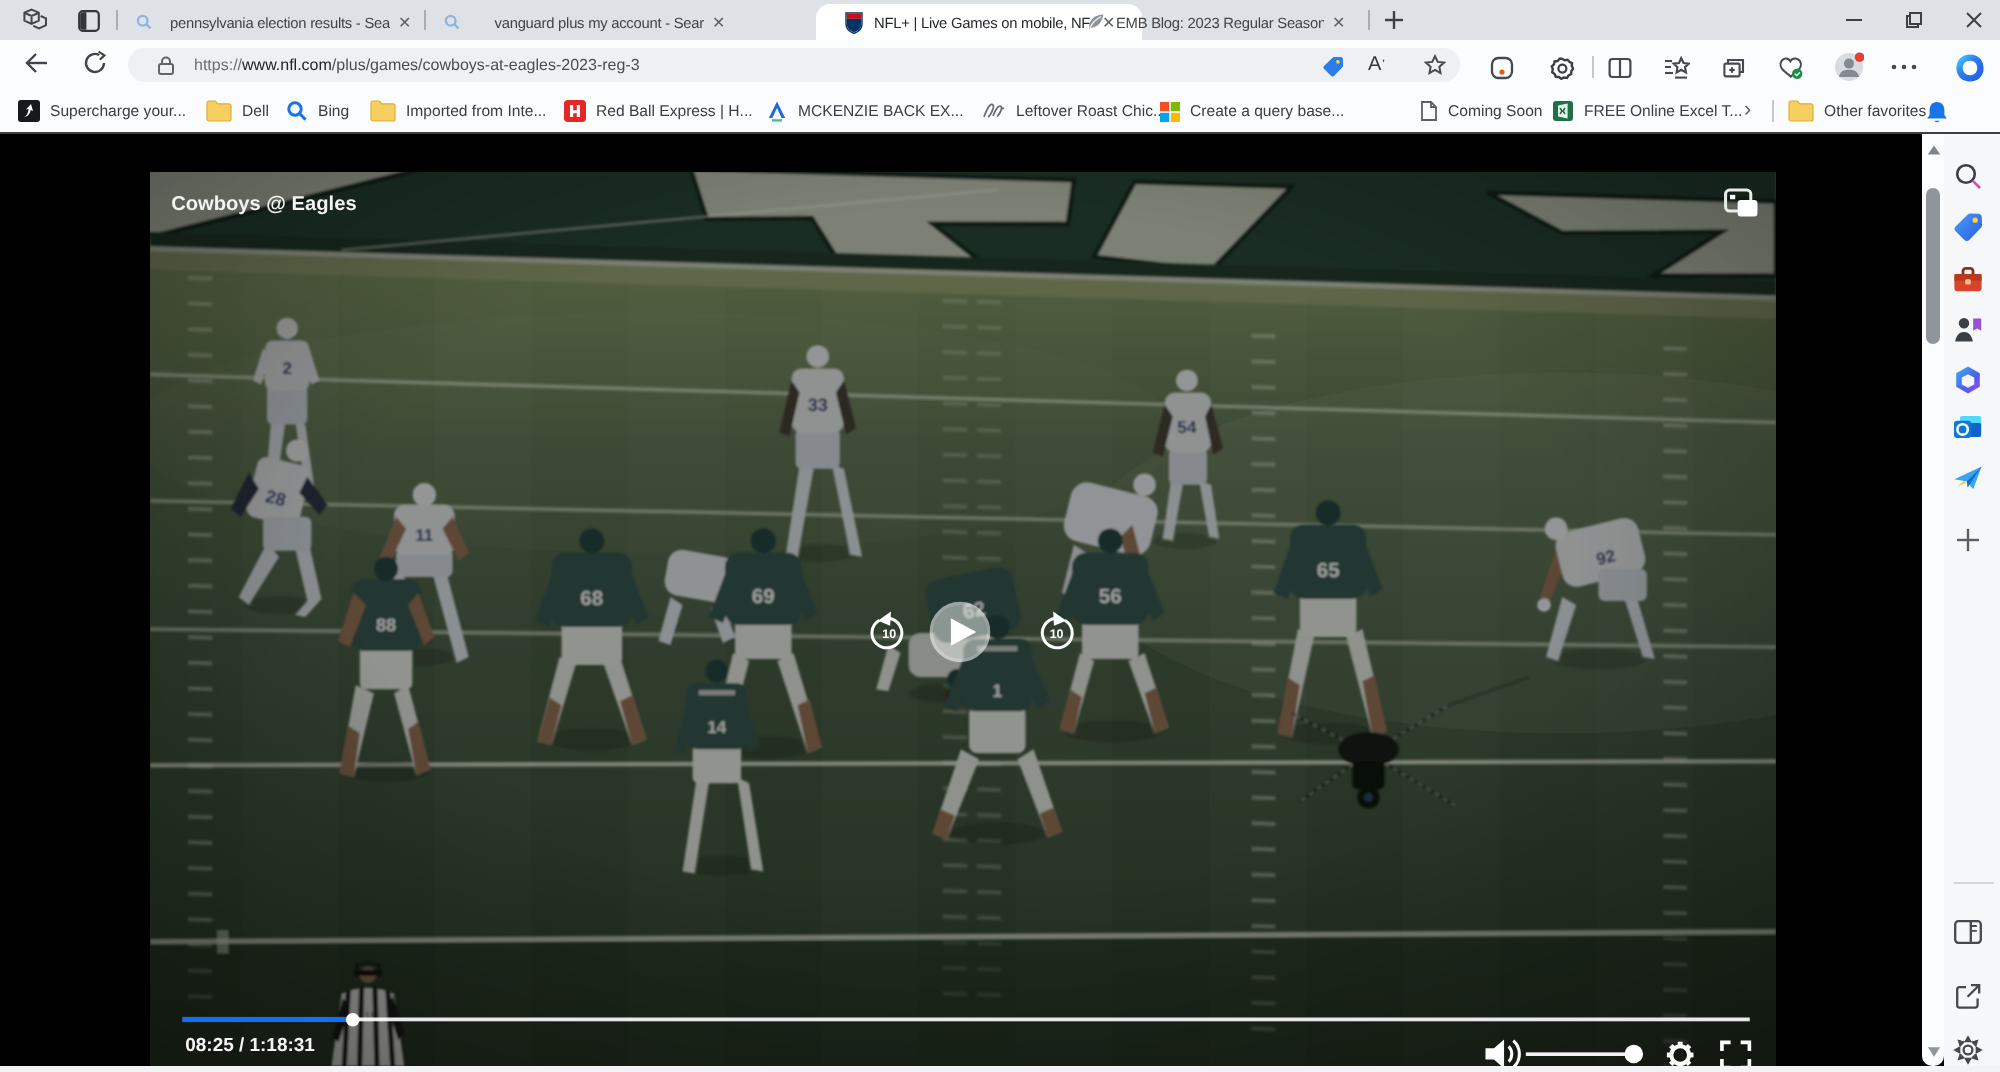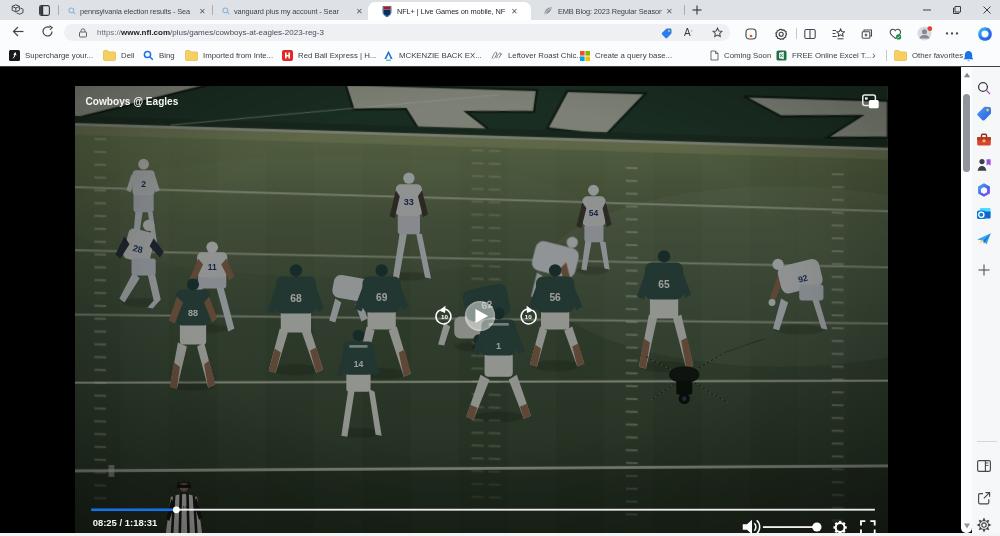--- a/index.html
+++ b/index.html
@@ -1,24 +1,24 @@
 <!DOCTYPE html>
 <html><head>
 <meta charset="utf-8">
 <style>
   * { margin:0; padding:0; box-sizing:border-box; }
   html,body { width:1000px; height:536px; overflow:hidden; }
   body { font-family:"Liberation Sans", sans-serif; background:#000; position:relative; }
   .abs { position:absolute; }
   
   #titlebar { position:absolute; top:0; left:0; width:1000px; height:20px; background:#dee2e6; }
-  .tab { position:absolute; top:2px; height:18px; font-size:7.4px; letter-spacing:-0.12px; color:#3f444a; display:flex; align-items:center; }
+  .tab { position:absolute; top:2px; height:18px; font-size:7.4px; letter-spacing:-0.12px; color:#3f444a; display:flex; align-items:center;text-align:right; }
   .tab .tt { white-space:nowrap; overflow:hidden; }
   .tab .x { color:#5b6066; font-size:8px; margin-left:4px; }
-  #tab3 { background:#fff; border-radius:7px 7px 0 0; color:#24282d; }
+  #tab3 { background:#fff; border-radius:7px 7px 0 0; color:#24282d;margin-left:40px; }
   .tabsep { position:absolute; top:5px; width:1px; height:10px; background:#aaaeb4; }
   #toolbar { position:absolute; top:20px; left:0; width:1000px; height:25px; background:#fbfcfd; }
   #addrpill { position:absolute; top:24px; left:64px; width:666px; height:17px; background:#eef0f3; border-radius:9px; font-size:8px; color:#6a6f75; line-height:17px; }
   #bookmarks { position:absolute; top:45px; left:0; width:1000px; height:22px; background:#fbfcfd; border-bottom:1px solid #404040; font-size:7.8px; color:#3a3e44; }
   .bm { position:absolute; top:0; height:21px; display:flex; align-items:center; white-space:nowrap; }
   .bm svg, .bm .fi { margin-right:5px; }
   
   #content { position:absolute; top:67px; left:0; width:962px; height:466px; background:#000; border-radius:0 0 6px 8px; }
   #bottomstrip { position:absolute; top:533px; left:0; width:1000px; height:3px; background:#f2f3f4; }
   #sidebar { position:absolute; top:67px; left:972px; width:28px; height:466px; background:#f6f7f8; }
@@ -99,21 +99,21 @@
     <svg class="abs" style="left:41px;top:5px" width="13" height="13" viewBox="0 0 13 13" fill="none" stroke="#40454b" stroke-width="1.2">
       <path d="M11 6.5 A4.5 4.5 0 1 1 8.6 2.5"></path>
       <path d="M8.3 0.8 11.2 2.7 8.9 4.9" fill="none" stroke-width="1.1"></path>
     </svg>
   </div>
   <div id="addrpill">
     <svg class="abs" style="left:14px;top:4px" width="10" height="10" viewBox="0 0 10 10" fill="none" stroke="#5f6469" stroke-width="1">
       <rect x="1.5" y="4" width="7" height="5" rx="1"></rect>
       <path d="M3 4 V2.8 A2 2 0 0 1 7 2.8 V4"></path>
     </svg>
-    <span class="abs" style="left:33px">https://<span style="color:#202529;font-weight:bold">www.nfl.com</span><span style="color:#494e54">/plus/games/cowboys-at-eagles-2023-reg-3</span></span>
+    <span class="abs" style="left:33px">https://<span style="color:#202529;font-weight:normal">www.nfl.com</span><span style="color:#494e54">/plus/games/cowboys-at-eagles-2023-reg-3</span></span>
     <svg class="abs" style="left:597px;top:3.5px" width="11" height="11" viewBox="0 0 12 12">
       <path d="M1.2 5.3 L5.8 0.9 C6.2 0.5 6.6 0.5 7.1 0.5 L10.2 0.6 C10.9 0.6 11.4 1.1 11.4 1.8 L11.5 4.9 C11.5 5.4 11.5 5.8 11.1 6.2 L6.7 10.8 C6.2 11.3 5.4 11.3 4.9 10.8 L1.2 7.1 C0.7 6.6 0.7 5.8 1.2 5.3 Z" fill="#2b7de9"></path>
       <circle cx="8.7" cy="3.2" r="1" fill="#ffd43b"></circle>
     </svg>
     <span class="abs" style="left:620px;top:0;color:#33383e;font-size:10px">A<span style="font-size:7px">῾</span></span>
     <svg class="abs" style="left:648px;top:3px" width="11" height="11" viewBox="0 0 12 12" fill="none" stroke="#454a50" stroke-width="1.1">
       <path d="M6 1.2 7.5 4.3 10.9 4.7 8.4 7 9 10.4 6 8.7 3 10.4 3.6 7 1.1 4.7 4.5 4.3 Z"></path>
     </svg>
   </div>
   <svg class="abs" style="left:745px;top:28px" width="12" height="12" viewBox="0 0 12 12" fill="none" stroke="#454a50" stroke-width="1.15">

